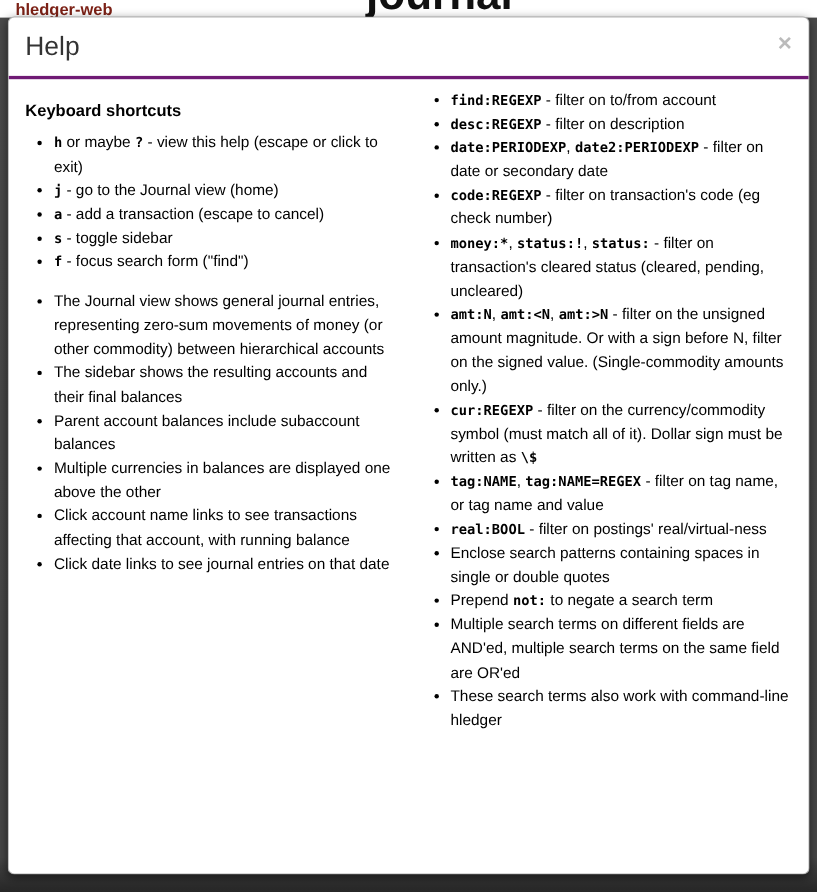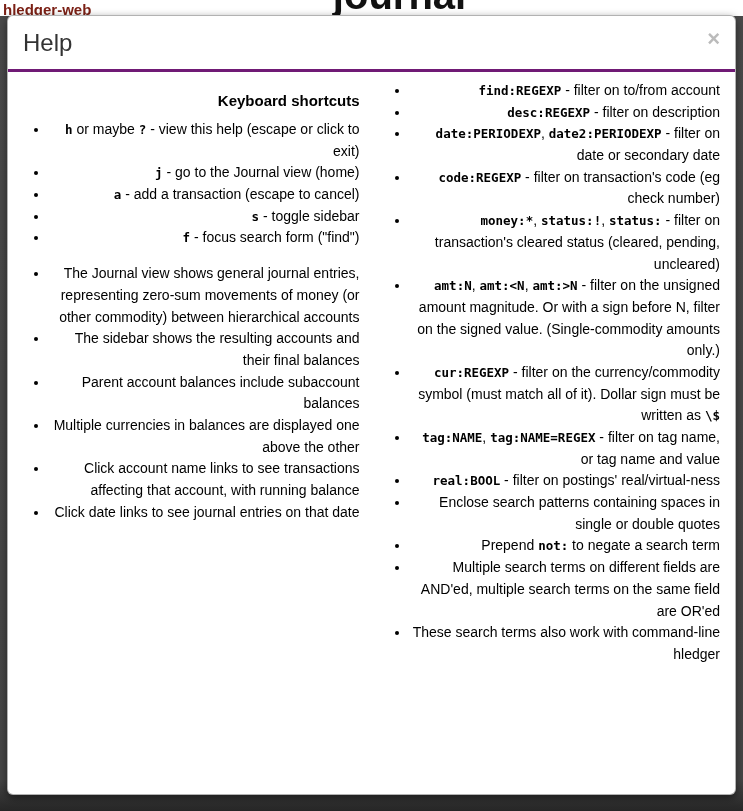--- a/index.html
+++ b/index.html
@@ -8,21 +8,21 @@
     font-family:"Liberation Sans","DejaVu Sans",sans-serif;
     background:#ffffff;
   }
 
   
   .topbar {
     position:absolute; top:0; left:0; right:0; height:16px;
     background:#ffffff; overflow:hidden; z-index:1;
   }
   .brand {
-    position:absolute; left:3px; top:1px;
+    position:absolute; left:14px; top:1px;
     font-size:15px; font-weight:bold; color:#7c2116; text-decoration:none;
   }
   .page-heading {
     position:absolute; top:-27px; left:56px; right:0; margin:0;
     text-align:center; font-size:40px; font-weight:bold; color:#111111;
   }
 
   
   .backdrop {
     position:absolute; left:0; right:0; top:16px; bottom:0; z-index:2;
@@ -46,21 +46,21 @@
   }
   .close {
     position:absolute; right:15px; top:12px;
     background:none; border:0; padding:0; margin:0;
     font-size:22px; line-height:1; font-weight:bold; color:#bbbbbb;
     cursor:pointer;
   }
 
   .modal-body {
     padding:8px 15px 10px;
-    display:flex; gap:24px;text-align:right;
+    display:flex; gap:24px;
   }
   .col { flex:1; min-width:0; }
 
   h3.section {
     margin:12px 0 10px; font-size:15px; font-weight:bold; color:#000000;
   }
   ul.help-list {
     margin:0 0 14px; padding-left:26px;
     font-size:14px; line-height:1.55; color:#000000;
   }

